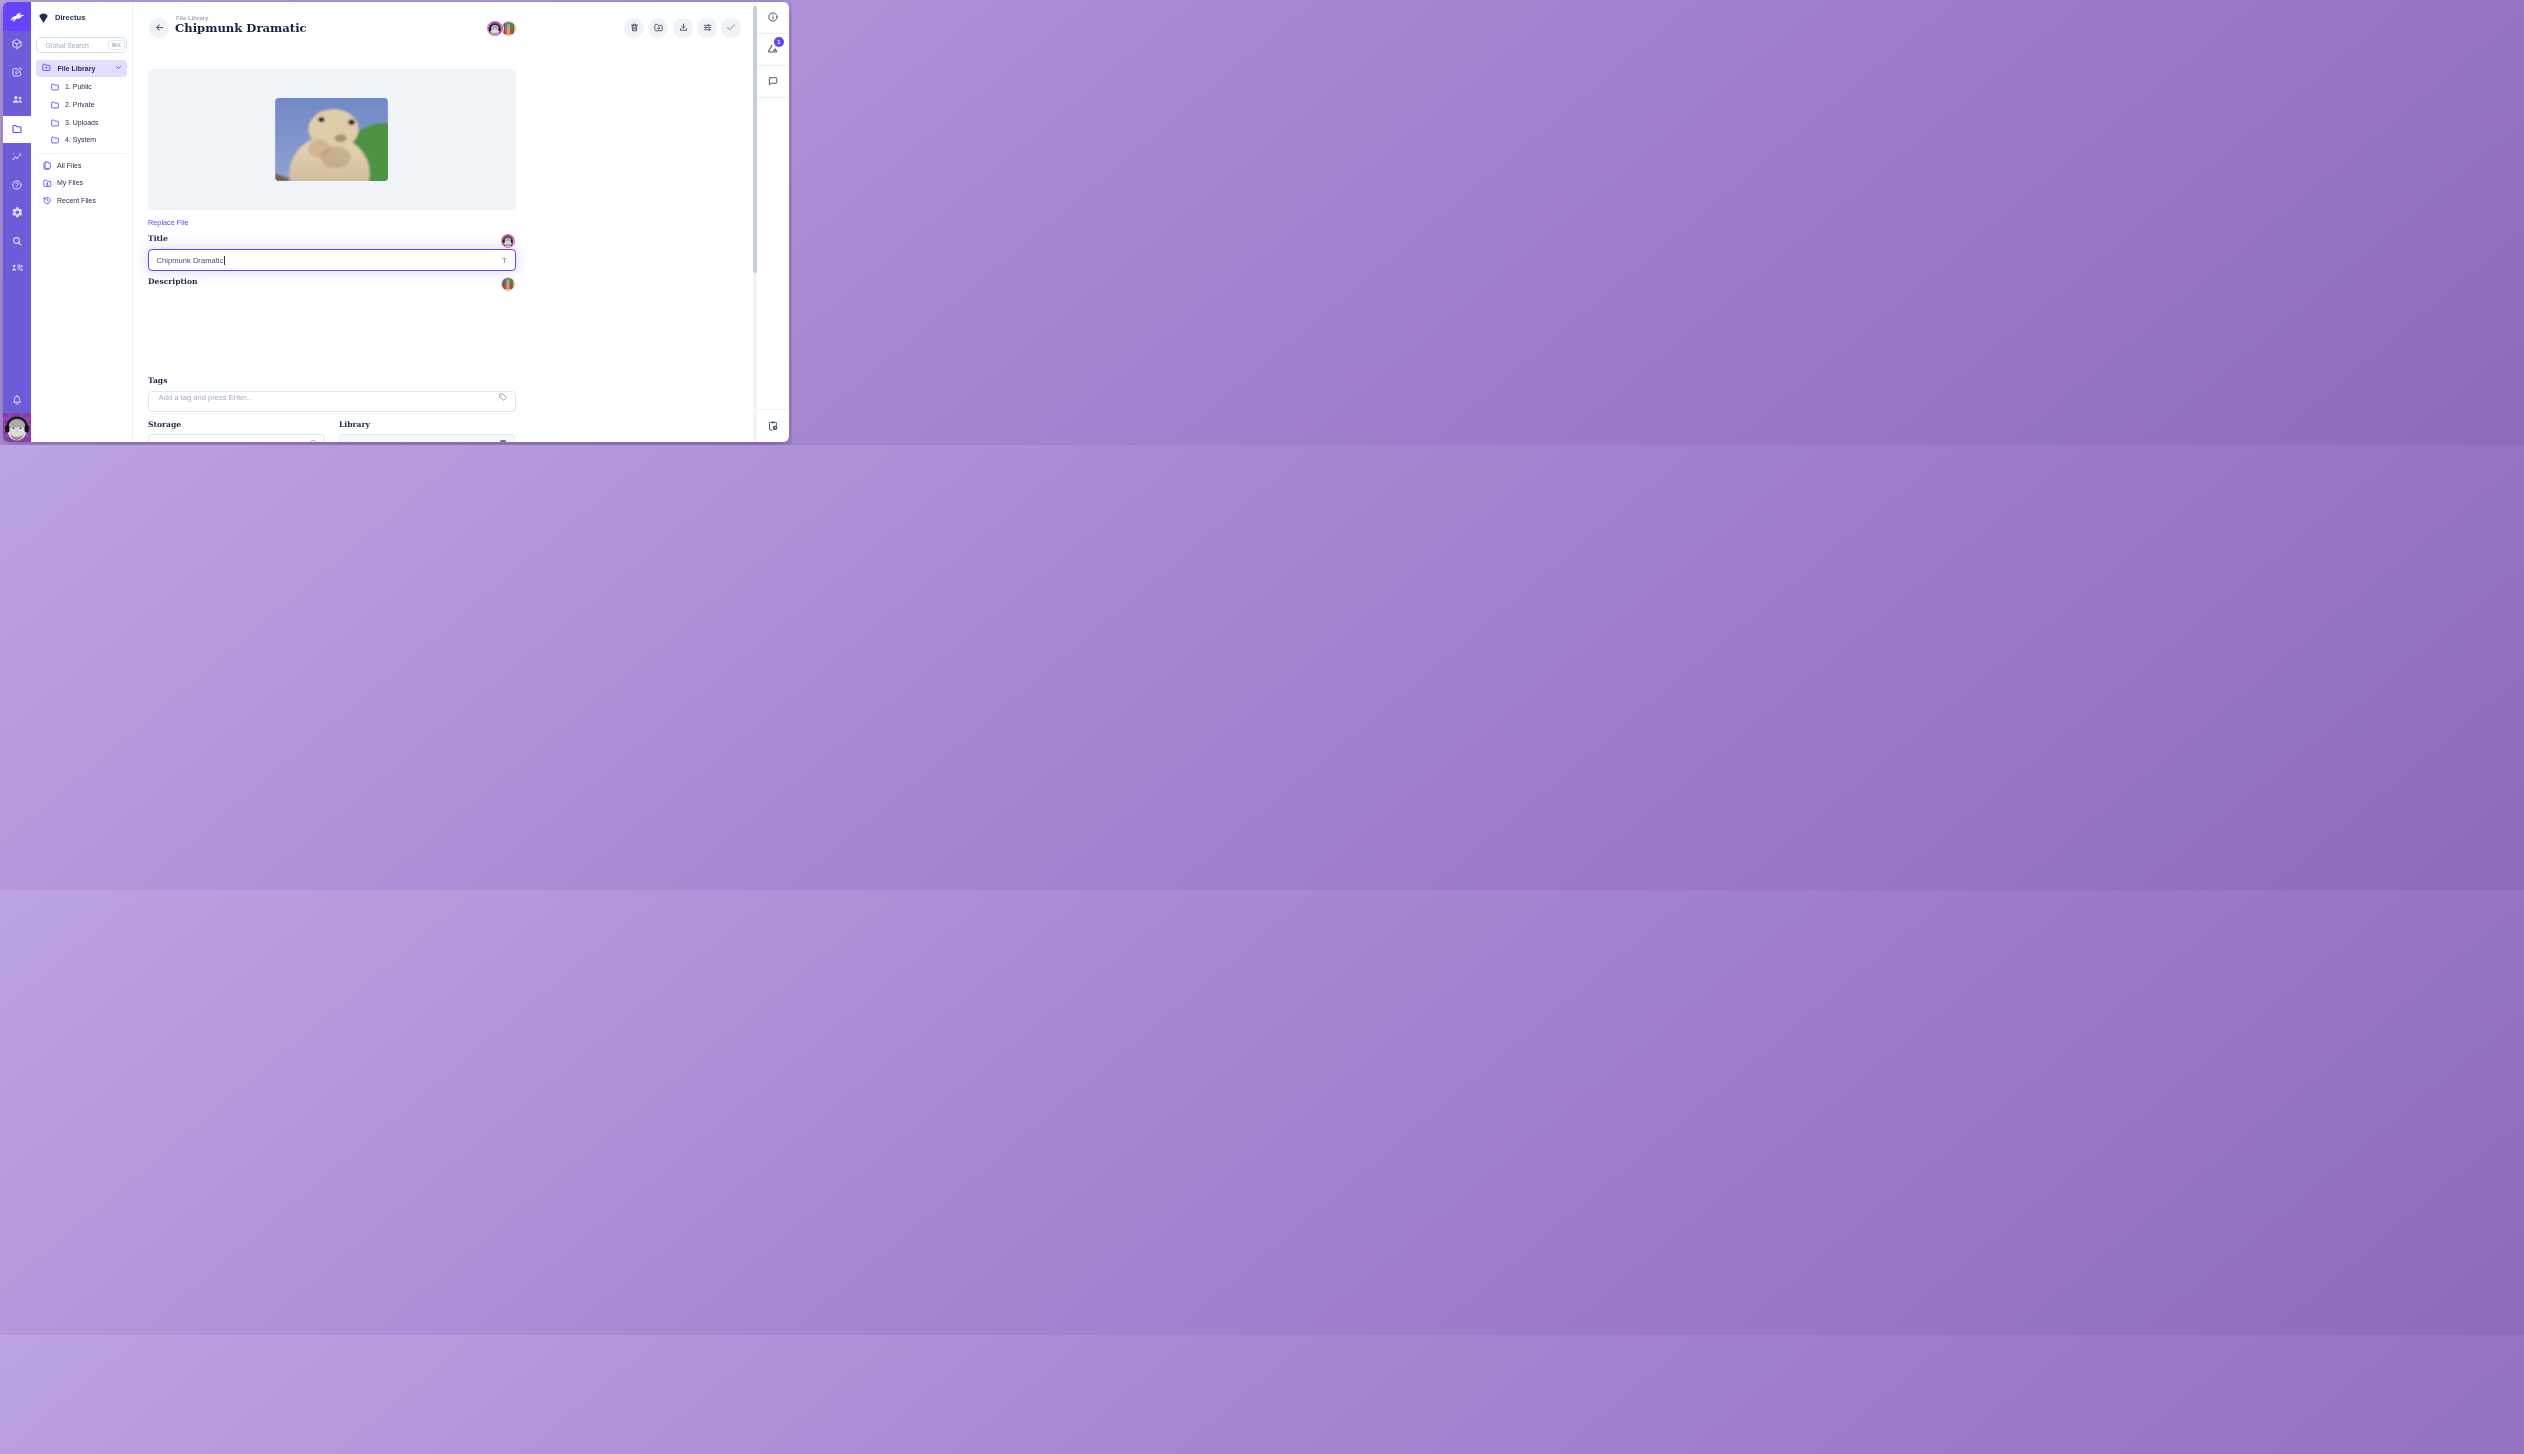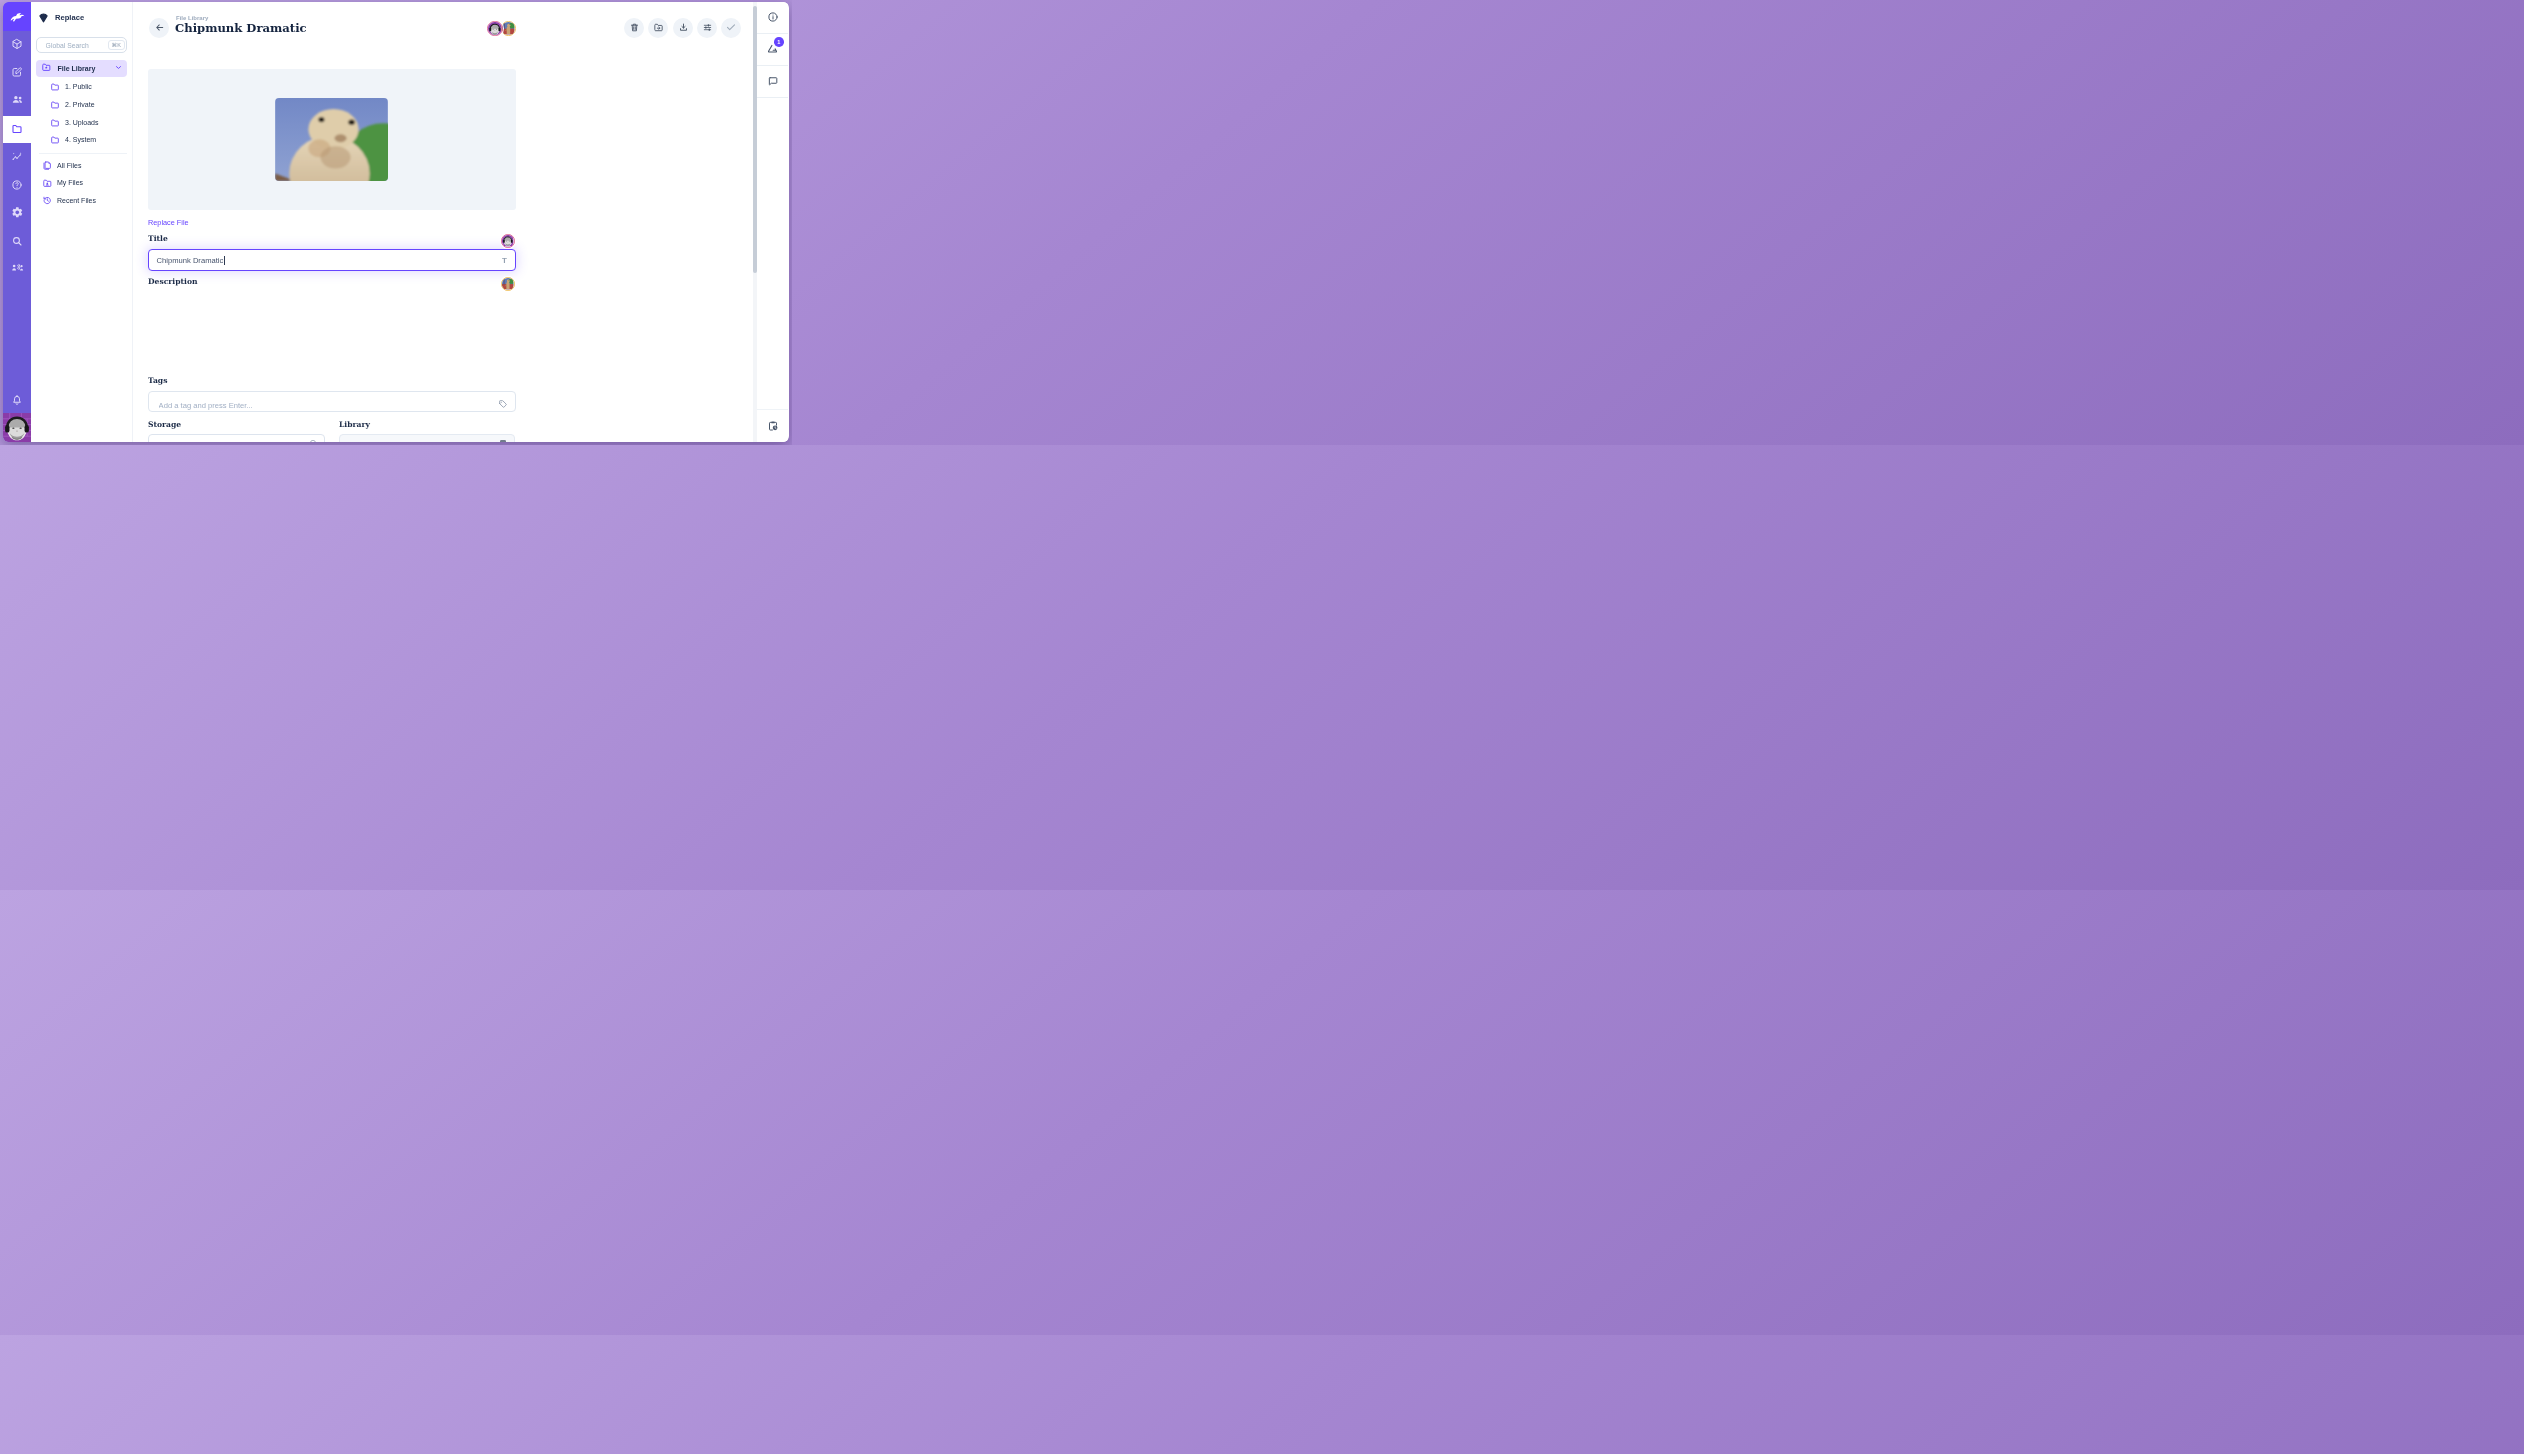--- a/index.html
+++ b/index.html
@@ -46,21 +46,21 @@
   .link{font-size:7.3px;font-weight:400;color:#6644FF}
   .flabel{font-family:"DejaVu Serif",serif;font-size:7.6px;font-weight:700;color:#1B2A46}
   .tinput{box-sizing:border-box;border-radius:4px;background:#fff}
   .titlefield{left:145px;top:247px;width:368px;height:22px;border:1px solid #6644FF;box-shadow:0 0 11px 2px rgba(102,68,255,.18);display:flex;align-items:center}
   .titlefield .val{margin-left:7.6px;font-size:7.6px;color:#46536C}
   .caret{display:inline-block;width:0.8px;height:9px;background:#2E3A52;margin-left:0.5px;vertical-align:-2px;animation:blink 1.1s steps(1) infinite}
   @keyframes blink{50%{opacity:0}}
   .ticon{font-size:8px;font-weight:700;color:#93A0B0}
   .descbox{left:145px;top:290px;width:368px;height:78px;background:#F8FAFC;border:1px solid #F2EA6F;box-sizing:border-box;border-radius:4px}
   .ph{font-size:7.6px;color:#A1AFC4}
-  .tagsfield{left:145px;top:389px;width:368px;height:21px;border:1px solid #DFE6EF;display:flex;align-items:flex-end}
+  .tagsfield{left:145px;top:389px;width:368px;height:21px;border:1px solid #DFE6EF;display:flex;align-items:flex-start}
   .tagsfield input{border:none;outline:none;flex:1;margin-left:7.6px;font-size:7.6px;color:#45526B;background:transparent;font-family:"Liberation Sans",sans-serif}
   .tagsfield input::placeholder{color:#A1AFC4}
   .locfield{left:145px;top:432px;width:177px;height:20px;border:1px solid #DDE4EE}
   .storfield{left:336px;top:432px;width:176px;height:20px;border:1px solid #E4EAF2;background:#F6F8FB}
   
   .scrolltrack{left:750px;top:0;width:4px;height:440px;background:#F3F5F8}
   .scrollthumb{left:750px;top:4px;width:4px;height:267px;background:#C6CDD7;border-radius:2px}
   .rside{left:754px;top:0;width:31px;height:440px;background:#fff}
   .rcell{width:31px;height:31px;display:flex;align-items:center;justify-content:center;color:#49566A;border-bottom:0.8px solid #EAEFF4}
   .badge{left:771px;top:35px;width:9.6px;height:9.6px;border-radius:50%;background:#6644FF;color:#fff;font-size:5.6px;font-weight:700;display:flex;align-items:center;justify-content:center}
@@ -214,21 +214,21 @@
         </svg>
     </div>
   </nav>
 
   <nav class="abs sidebar"></nav>
   <span class="abs" style="left:35px;top:10px">
     <svg width="11" height="11" viewBox="0 0 24 24">
         <path d="M12 21.5L4.1 8.5a9.6 9.6 0 0115.8 0z" fill="#1E2C4C" stroke="#1E2C4C" stroke-width="2.4" stroke-linejoin="round"></path>
       </svg>
   </span>
-  <span class="abs projname" style="left:52px;top:11px">Replace</span>
+  <span class="abs projname" style="left:52px;top:11px">Directus</span>
 
   <div class="abs searchbox">
     <input type="text" placeholder="Global Search" style="">
     <span class="kbd">⌘K</span>
   </div>
 
   <div class="abs navactive">
     <span style="margin-left:5px;color:#6644FF">
       <svg width="10.6" height="10.6" viewBox="0 0 24 24" class="ic" style="stroke-width:2.1">
           <path d="M4 6.5A1.5 1.5 0 015.5 5h4l2 2.5h7A1.5 1.5 0 0120 9v8.5a1.5 1.5 0 01-1.5 1.5h-13A1.5 1.5 0 014 17.5z"></path>

